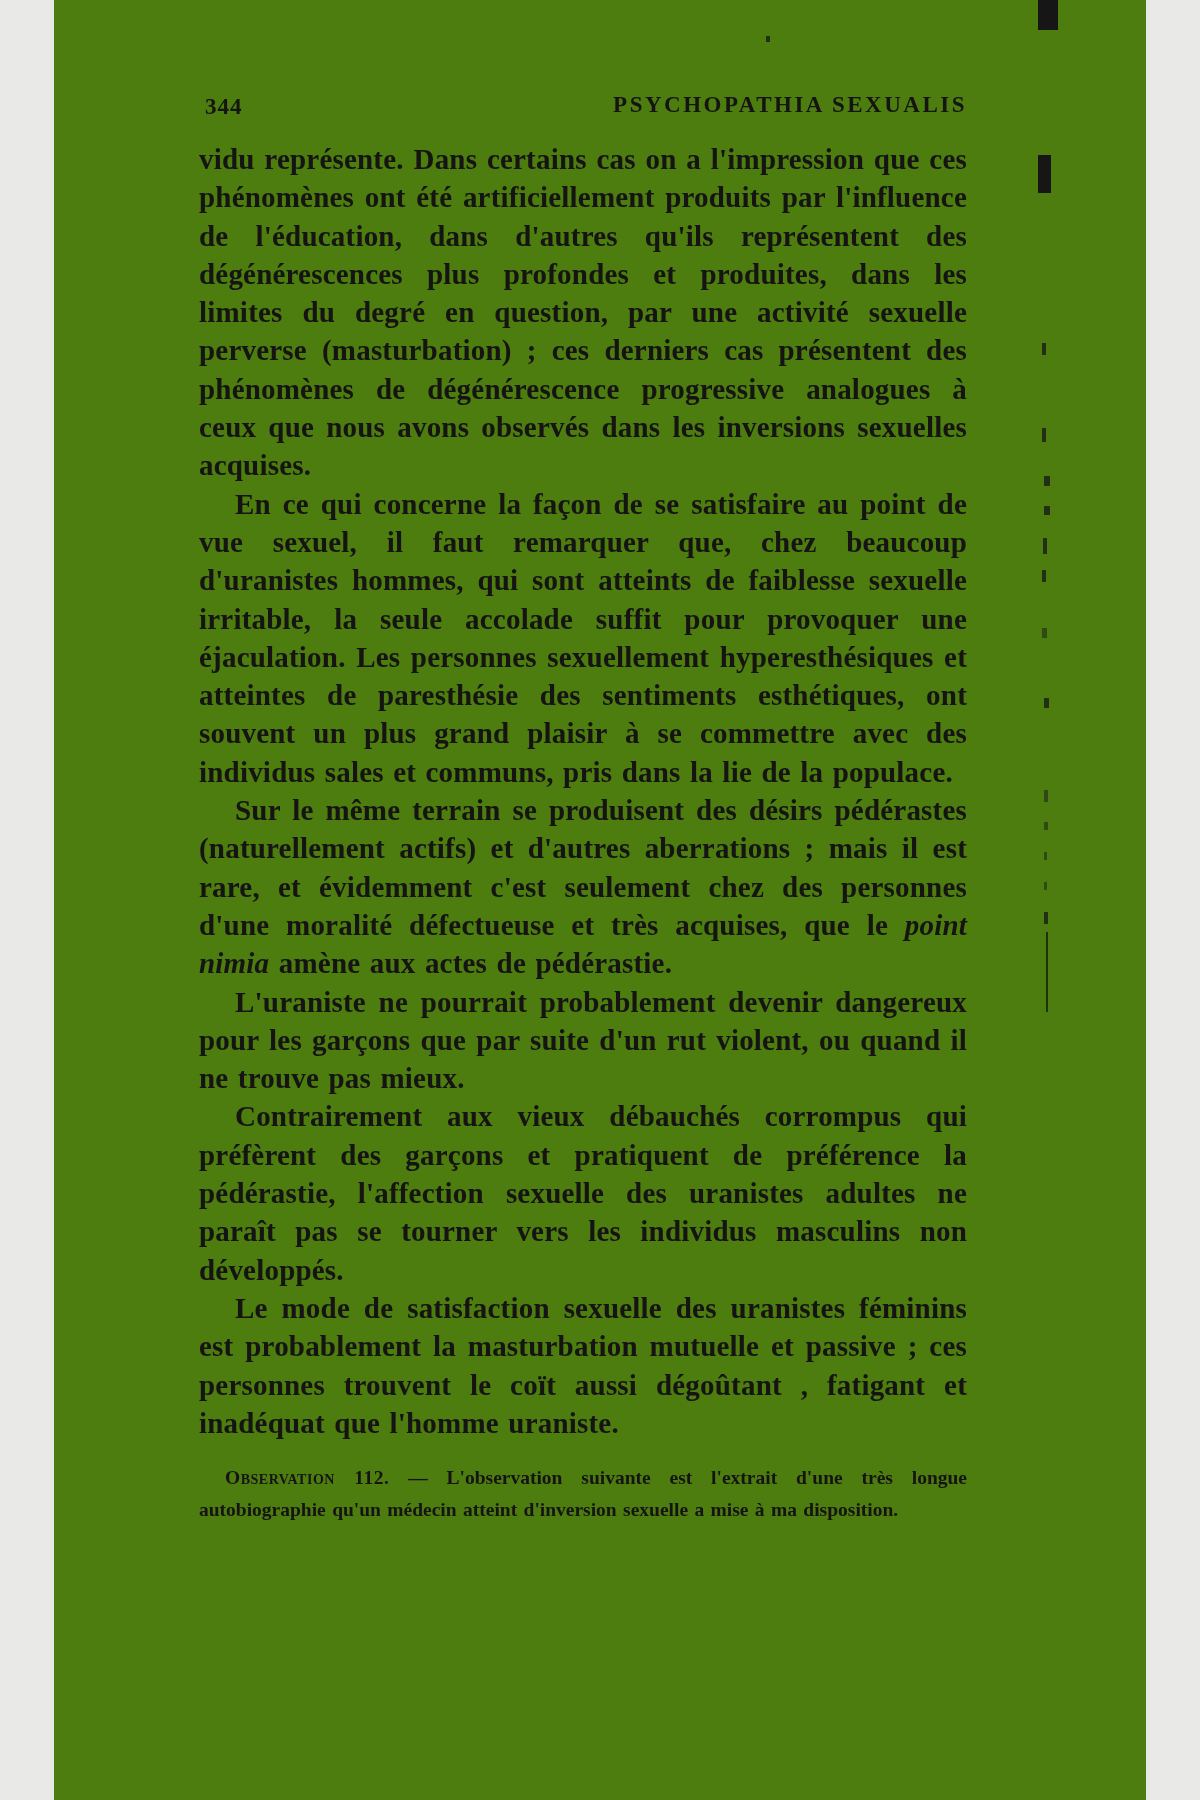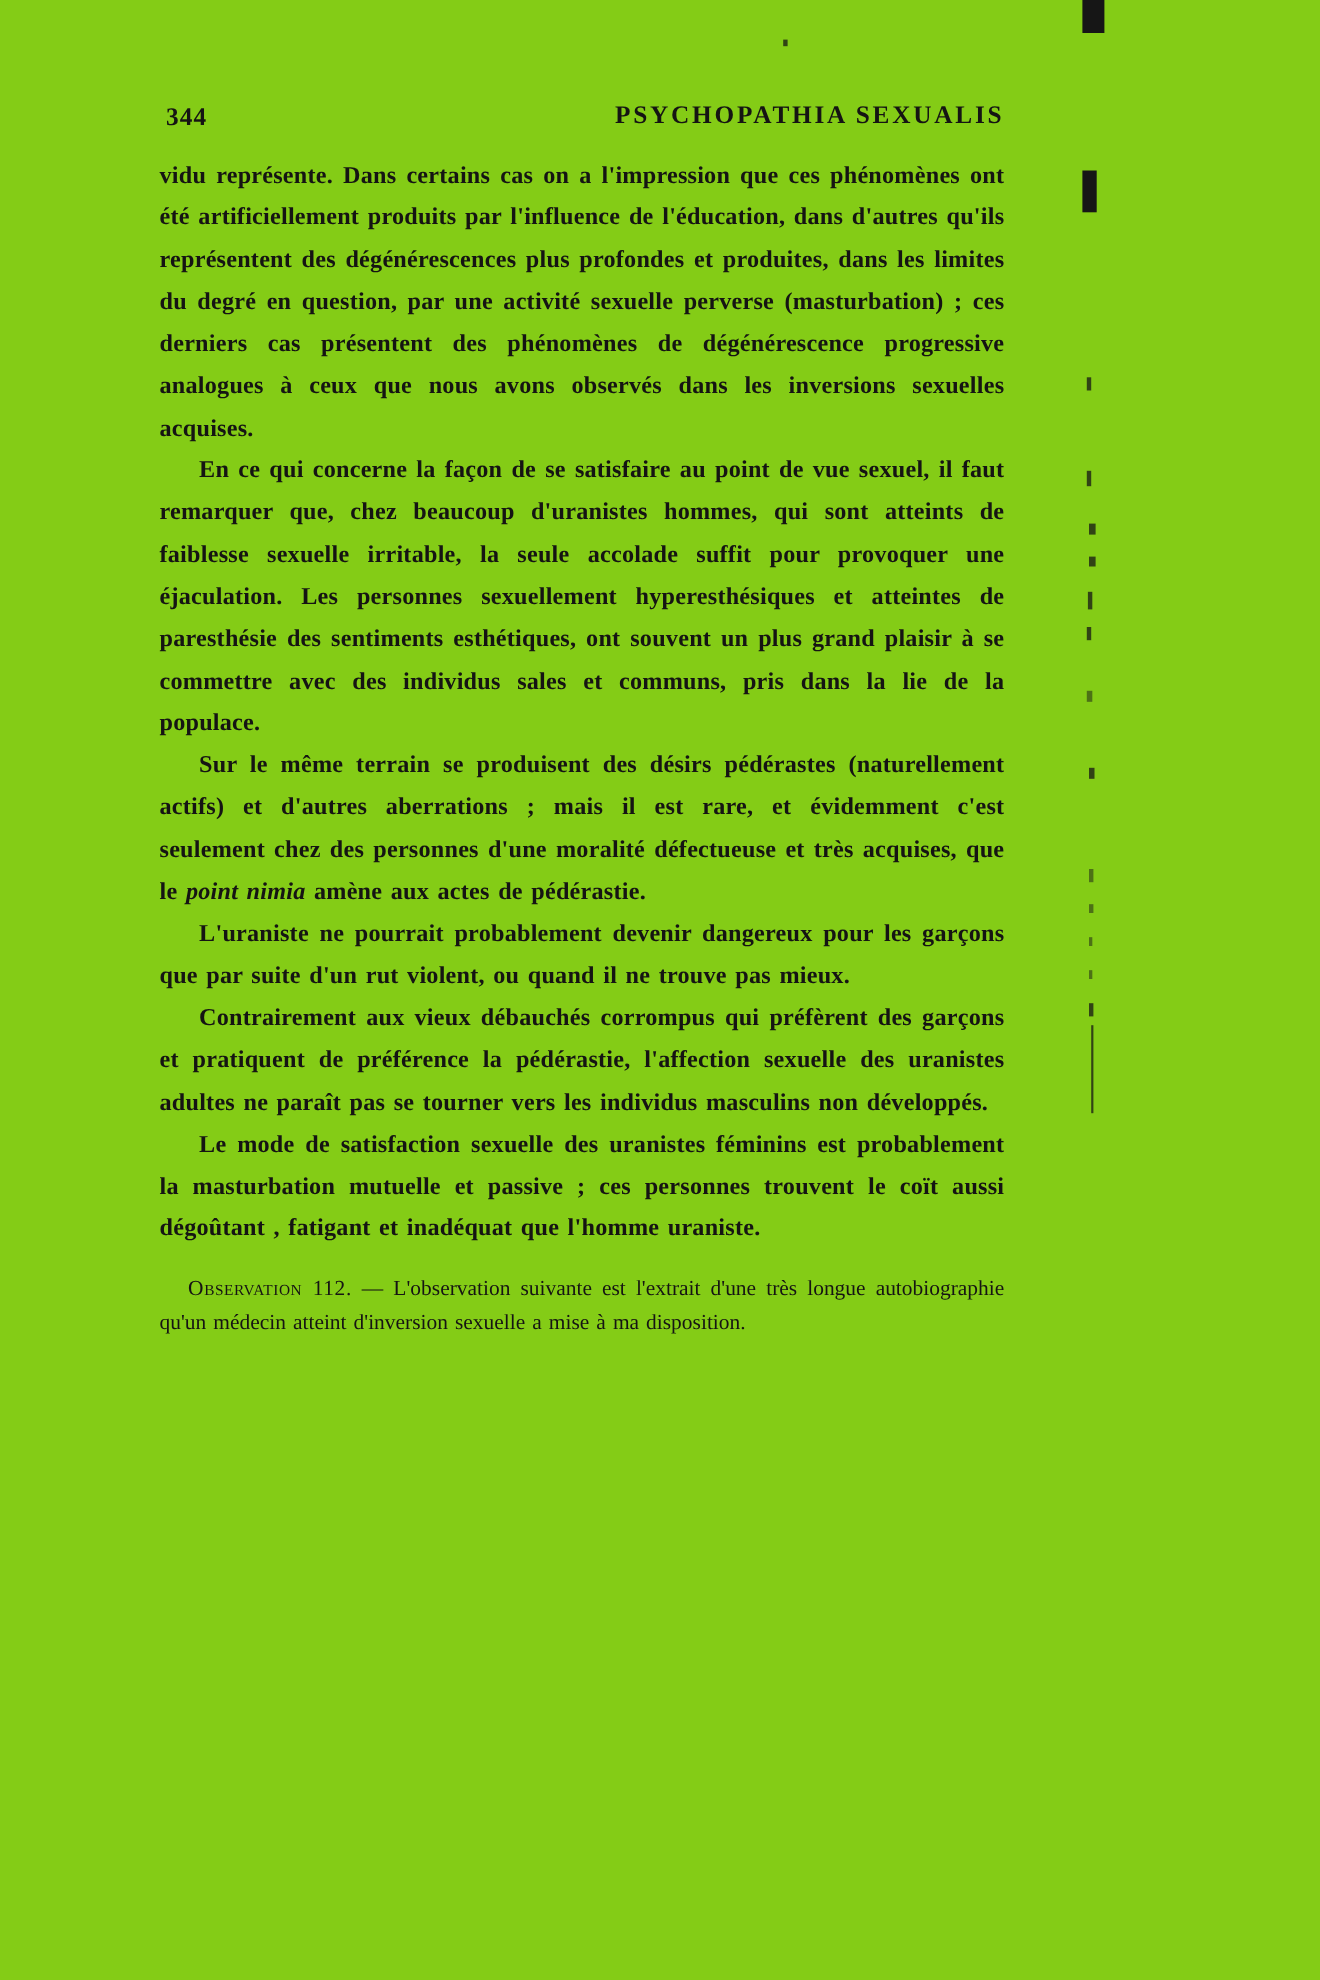--- a/index.html
+++ b/index.html
@@ -2,24 +2,24 @@
 <html><head>
 <meta charset="utf-8">
 <style>
   html, body {
     margin: 0;
     padding: 0;
     background: #e9e9e7;
   }
   .scan-page {
     position: relative;
-    width: 1200px;
+    width: 1092px;
     height: 1800px;
     margin: 0 auto;
-    background: #84cc16;
+    background: #4d7c0f;
     overflow: hidden;
     font-family: "Liberation Serif", "DejaVu Serif", serif;
     color: #151413;
   }
   
   .header-row {
     position: absolute;
     top: 92px;
     left: 145px;
     width: 768px;
@@ -45,36 +45,36 @@
   }
   
   .text-column {
     position: absolute;
     top: 140px;
     left: 145px;
     width: 768px;
   }
   .para {
     margin: 0;
-    font-size: 22px;
+    font-size: 29px;
     font-weight: bold;
     line-height: 38.3px;
     text-align: justify;
     text-indent: 36px;
     word-spacing: 2px;
     letter-spacing: 0.2px;
   }
   .para.no-indent { text-indent: 0; }
   .para .italic { font-style: italic; }
   
   .observation {
     margin: 0;
     margin-top: 20px;
     font-size: 19.5px;
-    font-weight: normal;
+    font-weight: bold;
     line-height: 31.5px;
     text-align: justify;
     text-indent: 26px;
     word-spacing: 1.5px;
   }
   .observation .smallcaps {
     font-variant: small-caps;
     letter-spacing: 0.5px;
   }
   

